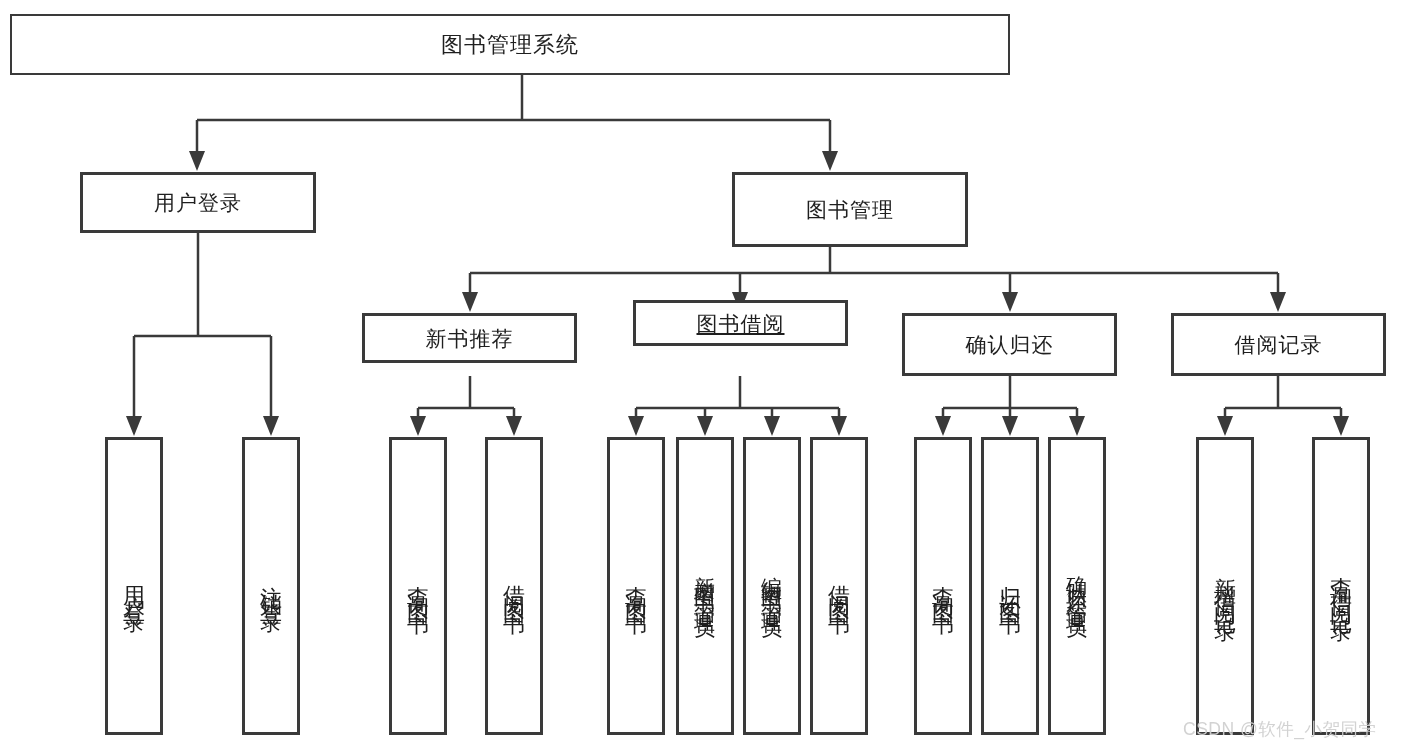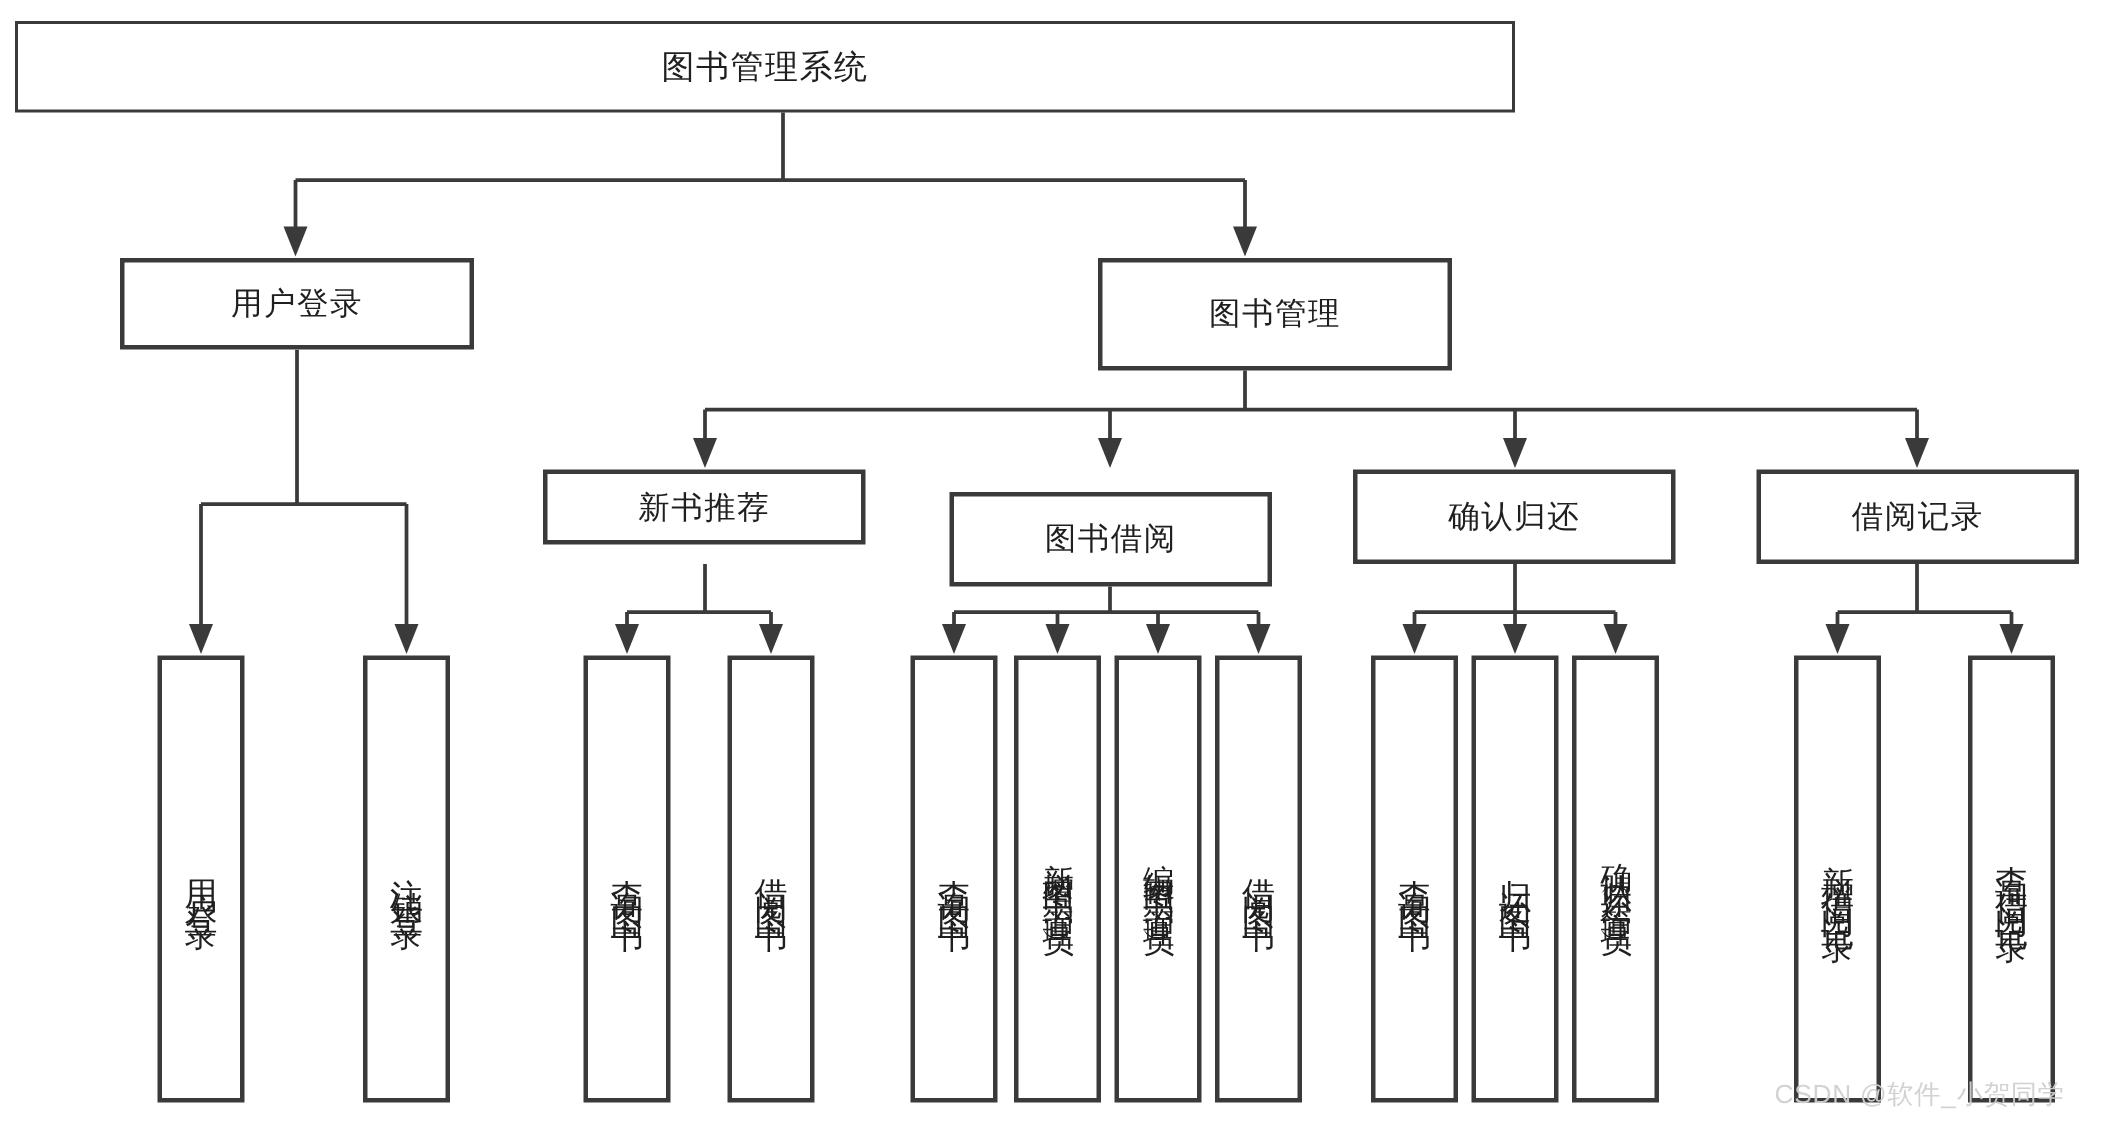--- a/index.html
+++ b/index.html
@@ -119,21 +119,21 @@
     <path d="M1341,408 V419"></path>
       <polygon points="1333,416 1349,416 1341,436"></polygon>
   </svg>
 
   <div class="node root h" style="left:10px;top:14px;width:1000px;height:61px;">图书管理系统</div>
 
   <div class="node h" style="left:80px;top:172px;width:236px;height:61px;">用户登录</div>
   <div class="node h" style="left:732px;top:172px;width:236px;height:75px;">图书管理</div>
 
   <div class="node h" style="left:362px;top:313px;width:215px;height:50px;">新书推荐</div>
-  <div class="node h" style="left:633px;top:328px;width:215px;height:63px;">图书借阅</div>
+  <div class="node h" style="left:633px;top:300px;width:215px;height:46px;text-decoration:underline;">图书借阅</div>
   <div class="node h" style="left:902px;top:313px;width:215px;height:63px;">确认归还</div>
   <div class="node h" style="left:1171px;top:313px;width:215px;height:63px;">借阅记录</div>
 
   <div class="node v" style="left:105px;top:437px;width:58px;height:298px;">用户登录</div>
   <div class="node v" style="left:242px;top:437px;width:58px;height:298px;">注销登录</div>
 
   <div class="node v" style="left:389px;top:437px;width:58px;height:298px;">查询图书</div>
   <div class="node v" style="left:485px;top:437px;width:58px;height:298px;">借阅图书</div>
 
   <div class="node v" style="left:607px;top:437px;width:58px;height:298px;">查询图书</div>

